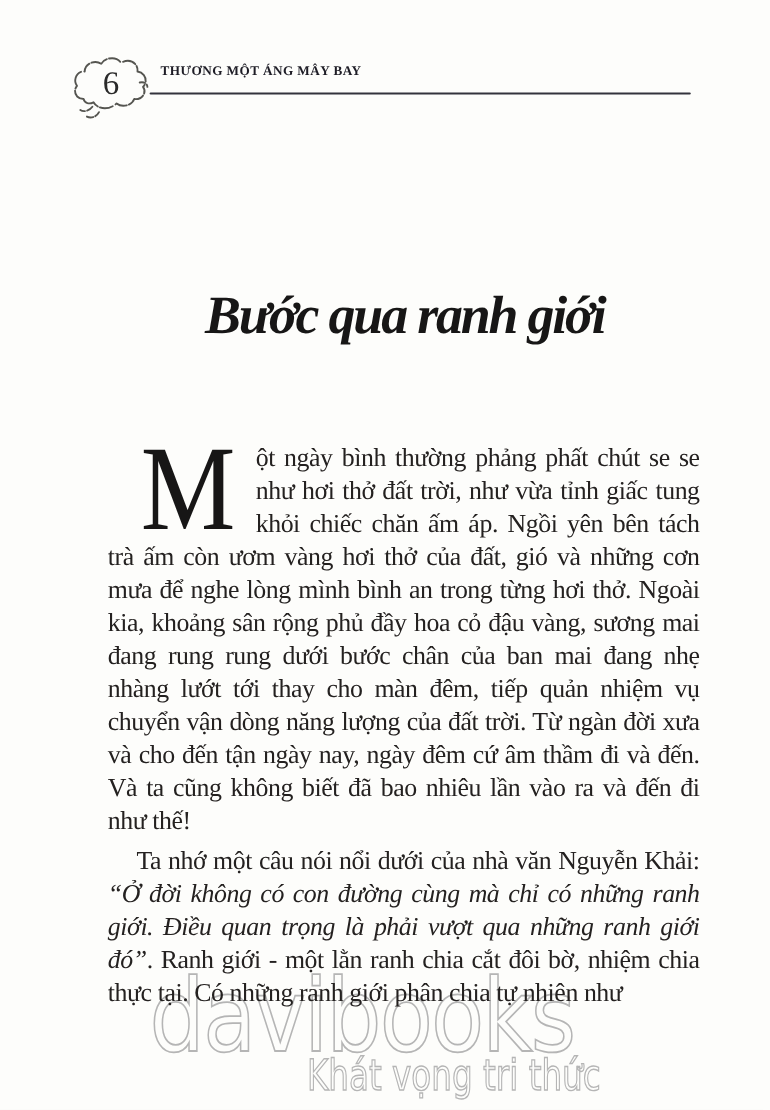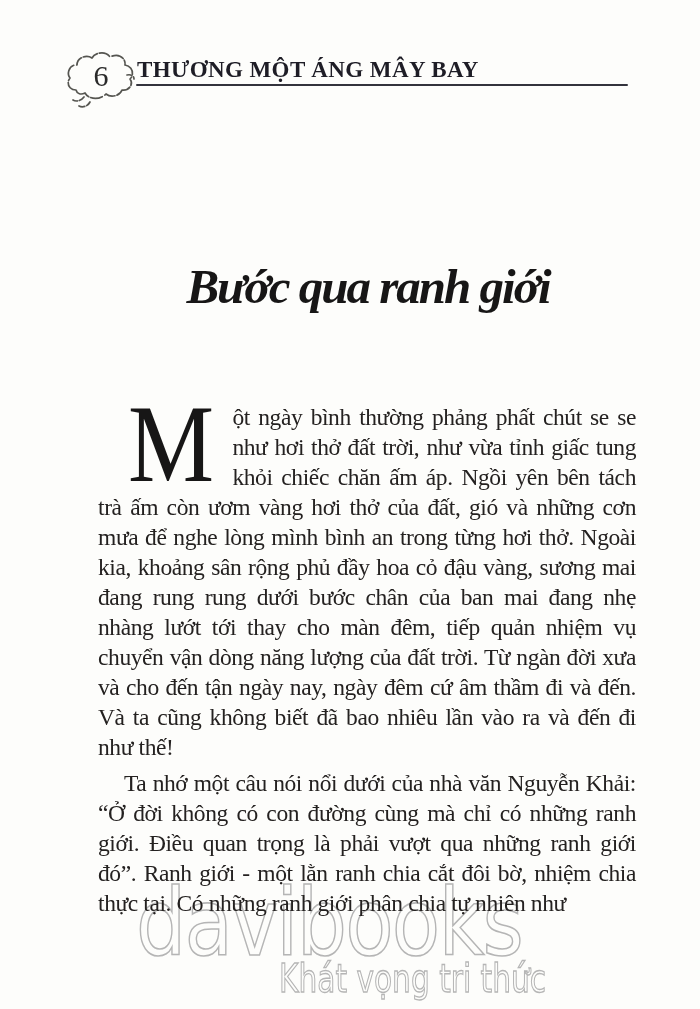--- a/index.html
+++ b/index.html
@@ -13,22 +13,22 @@
   }
 
   
   .cloud-wrap{position:absolute;left:64px;top:48px;width:78px;height:72px;}
   .cloud-wrap svg{display:block;width:100%;height:100%;}
   .page-num{
     position:absolute;left:22px;top:12px;width:30px;text-align:center;
     font-size:30px;line-height:32px;color:#2a2a2a;font-family:"Liberation Serif",serif;
   }
   .book-title{
-    position:absolute;left:137px;top:57px;
-    font-size:23px;font-weight:bold;letter-spacing:.4px;
+    position:absolute;left:146px;top:57px;
+    font-size:12px;font-weight:bold;letter-spacing:.4px;
     color:var(--c-header_ink,#1e1d26);
     font-family:"Liberation Serif",serif;
     white-space:nowrap;
   }
   .header-rule{
     position:absolute;left:136px;top:84px;width:492px;height:2.4px;
     background:var(--c-rule,#33333c);
     border-radius:1px;
   }
 
@@ -53,21 +53,21 @@
   .dropcap{
     float:left;
     font-family:"Liberation Serif",serif;
     font-size:110px;line-height:80px;
     height:88px;
     margin:2px 7px 0 30px;
     transform:scaleX(.88);
     transform-origin:0 100%;
     color:var(--c-title_ink,#171616);
   }
-  .quote{}
+  .quote{font-style:italic;}
 
   
   .wm-brand{
     position:absolute;left:136px;top:878px;
     font-family:"DejaVu Sans","Liberation Sans",sans-serif;
     font-size:92px;line-height:92px;letter-spacing:-2px;
     color:transparent;
     -webkit-text-stroke:1.6px var(--c-watermark,#b5b5b5);
     transform:scaleX(.86);transform-origin:0 0;
     white-space:nowrap;

